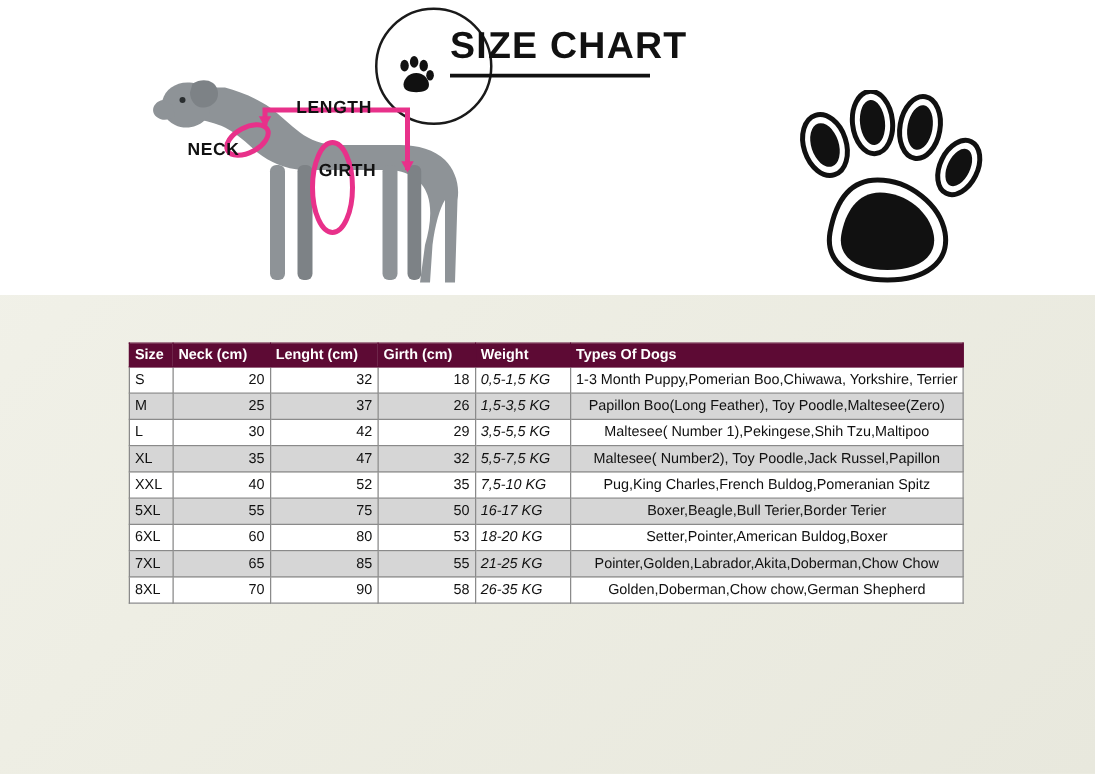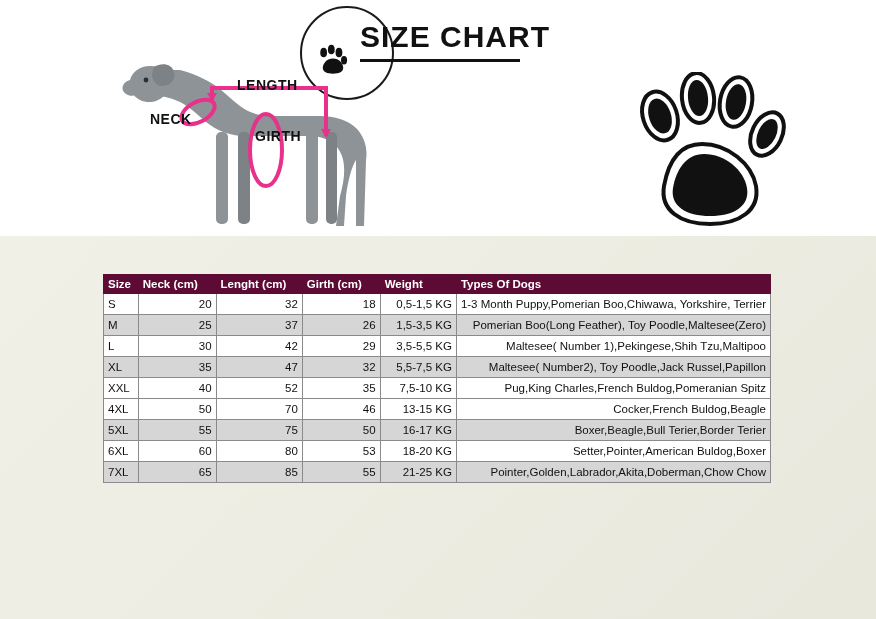--- a/index.html
+++ b/index.html
@@ -119,22 +119,22 @@
   table.size-table td {
     border: 1px solid #8a8a8a;
     padding: 2px 4px;
     height: 16px;
     white-space: nowrap;
   }
   table.size-table tr.odd td { background: #ffffff; }
   table.size-table tr.even td { background: #d6d6d6; }
   td.col-size { width: 30px; text-align: left; font-weight: normal; }
   td.col-num  { text-align: right; }
-  td.col-weight { text-align: right; padding-left: 12px; }
-  td.col-types { text-align: right; }
+  td.col-weight { text-align: left; padding-left: 12px; font-style: italic; }
+  td.col-types { text-align: center; }
   .th-size { width: 30px; }
   .th-neck { width: 90px; }
   .th-len  { width: 95px; }
   .th-girth{ width: 90px; }
   .th-weight{ width: 85px; }
 </style>
 </head>
 <body>
 
 <div id="page">
@@ -231,21 +231,21 @@
             <td class="col-num">18</td>
             <td class="col-weight">0,5-1,5 KG</td>
             <td class="col-types">1-3 Month Puppy,Pomerian Boo,Chiwawa, Yorkshire, Terrier</td>
           </tr>
           <tr class="even">
             <td class="col-size">M</td>
             <td class="col-num">25</td>
             <td class="col-num">37</td>
             <td class="col-num">26</td>
             <td class="col-weight">1,5-3,5 KG</td>
-            <td class="col-types">Pomerian Boo(Long Feather), Toy Poodle,Maltesee(Zero)</td>
+            <td class="col-types">Papillon Boo(Long Feather), Toy Poodle,Maltesee(Zero)</td>
           </tr>
           <tr class="odd">
             <td class="col-size">L</td>
             <td class="col-num">30</td>
             <td class="col-num">42</td>
             <td class="col-num">29</td>
             <td class="col-weight">3,5-5,5 KG</td>
             <td class="col-types">Maltesee( Number 1),Pekingese,Shih Tzu,Maltipoo</td>
           </tr>
           <tr class="even">
@@ -257,28 +257,20 @@
             <td class="col-types">Maltesee( Number2), Toy Poodle,Jack Russel,Papillon</td>
           </tr>
           <tr class="odd">
             <td class="col-size">XXL</td>
             <td class="col-num">40</td>
             <td class="col-num">52</td>
             <td class="col-num">35</td>
             <td class="col-weight">7,5-10 KG</td>
             <td class="col-types">Pug,King Charles,French Buldog,Pomeranian Spitz</td>
           </tr>
-          <tr class="odd">
-            <td class="col-size">4XL</td>
-            <td class="col-num">50</td>
-            <td class="col-num">70</td>
-            <td class="col-num">46</td>
-            <td class="col-weight">13-15 KG</td>
-            <td class="col-types">Cocker,French Buldog,Beagle</td>
-          </tr>
           <tr class="even">
             <td class="col-size">5XL</td>
             <td class="col-num">55</td>
             <td class="col-num">75</td>
             <td class="col-num">50</td>
             <td class="col-weight">16-17 KG</td>
             <td class="col-types">Boxer,Beagle,Bull Terier,Border Terier</td>
           </tr>
           <tr class="odd">
             <td class="col-size">6XL</td>
@@ -289,17 +281,25 @@
             <td class="col-types">Setter,Pointer,American Buldog,Boxer</td>
           </tr>
           <tr class="even">
             <td class="col-size">7XL</td>
             <td class="col-num">65</td>
             <td class="col-num">85</td>
             <td class="col-num">55</td>
             <td class="col-weight">21-25 KG</td>
             <td class="col-types">Pointer,Golden,Labrador,Akita,Doberman,Chow Chow</td>
           </tr>
+          <tr class="odd">
+            <td class="col-size">8XL</td>
+            <td class="col-num">70</td>
+            <td class="col-num">90</td>
+            <td class="col-num">58</td>
+            <td class="col-weight">26-35 KG</td>
+            <td class="col-types">Golden,Doberman,Chow chow,German Shepherd</td>
+          </tr>
         </tbody>
     </table>
   </div>
 
 </div>
 
 </body></html>

